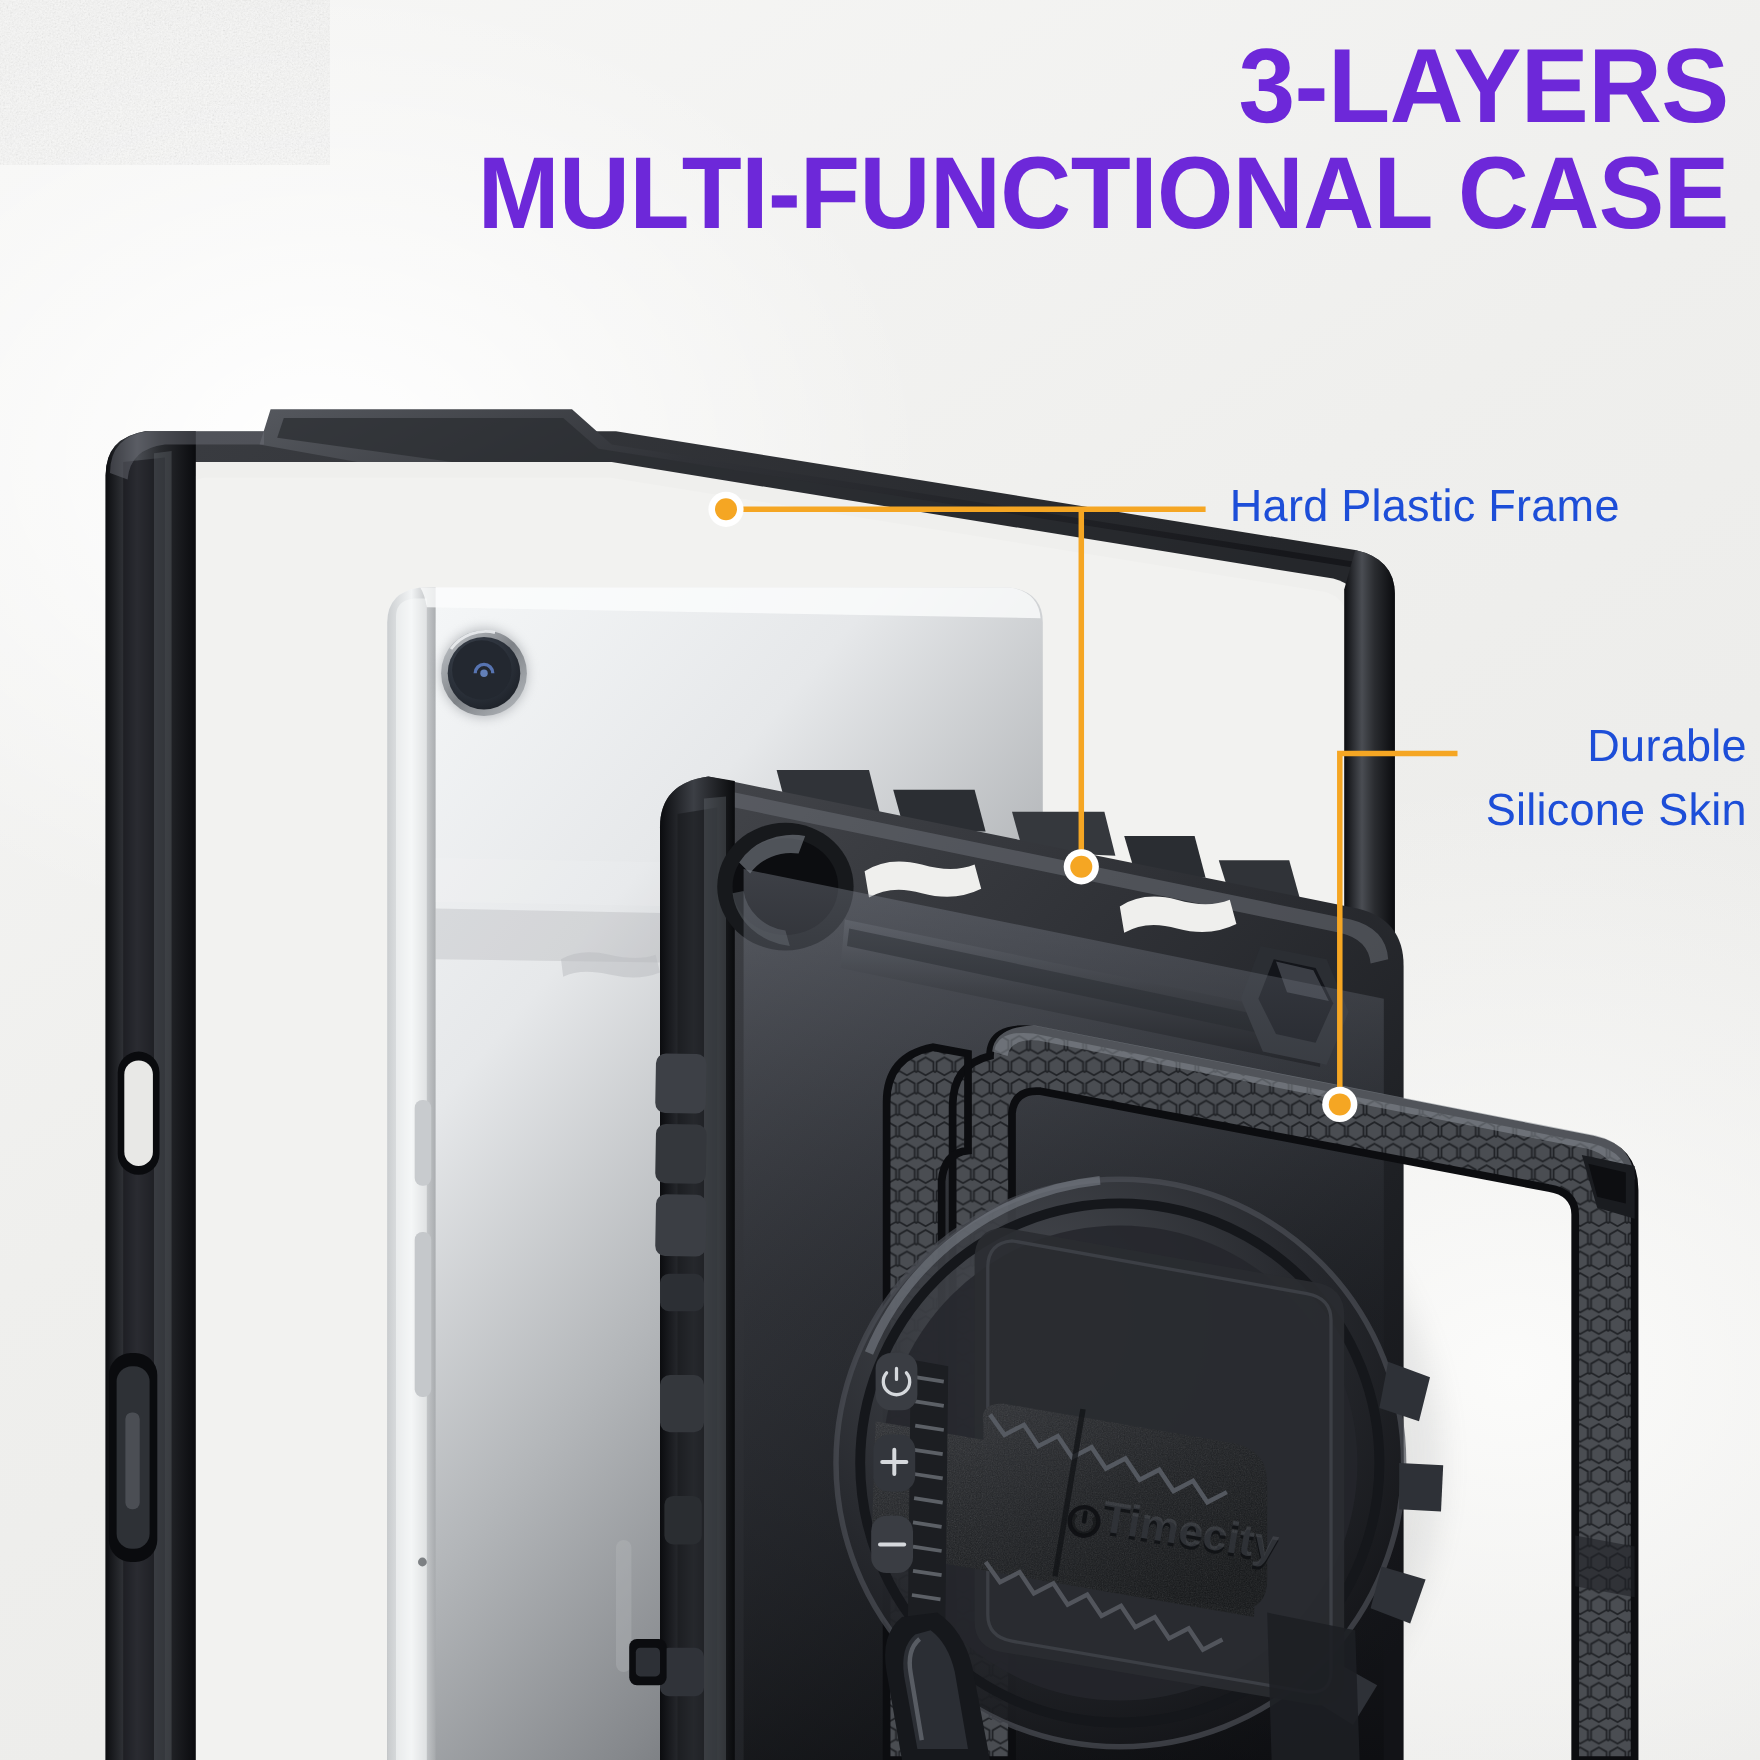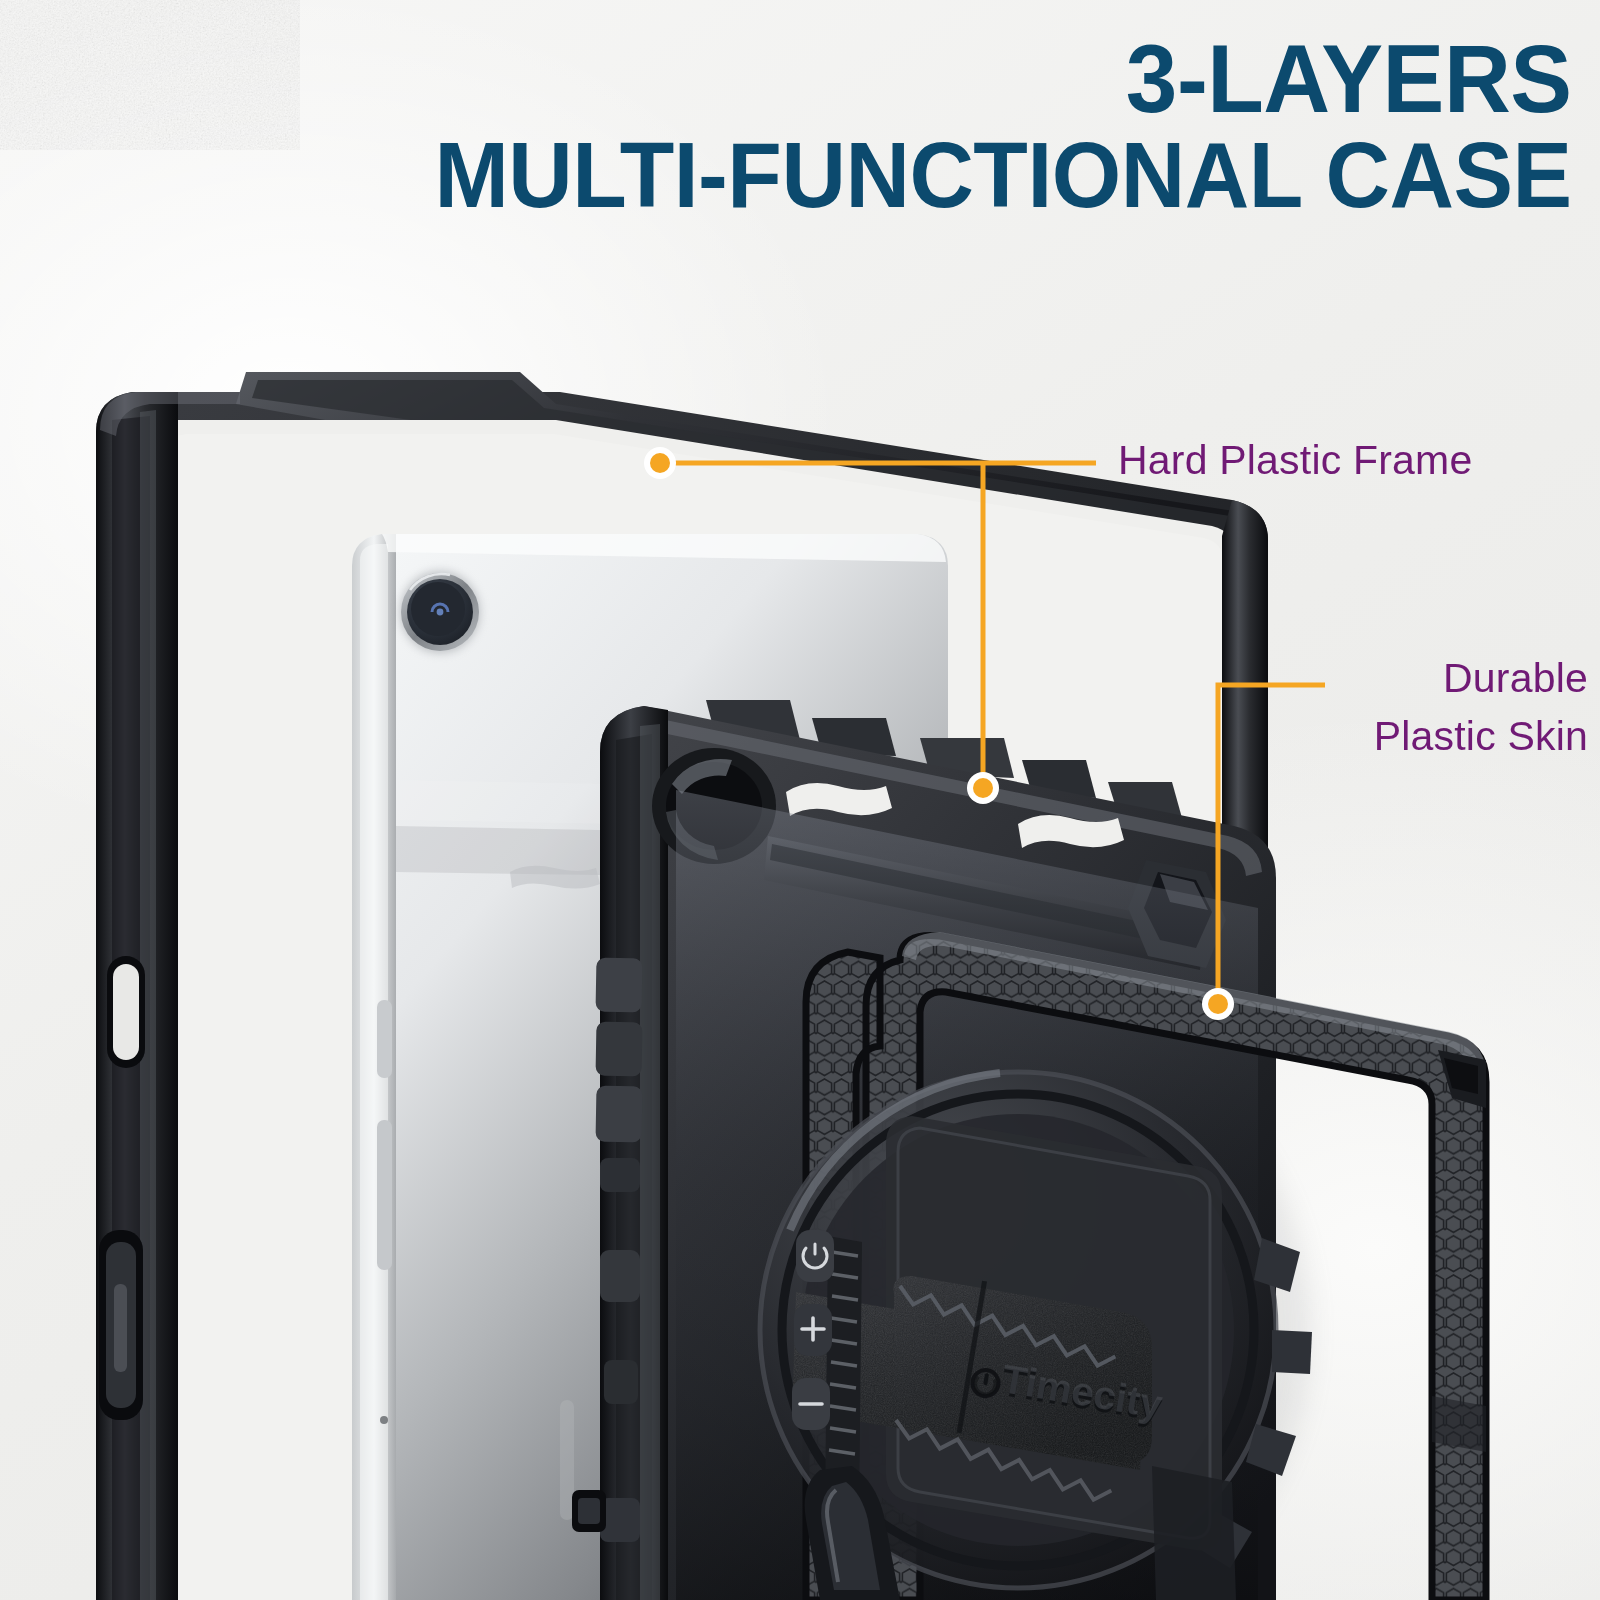--- a/index.html
+++ b/index.html
@@ -13,30 +13,30 @@
     background:
       radial-gradient(ellipse 900px 700px at 18% 26%, #ffffff 0%, rgba(255,255,255,0) 62%),
       radial-gradient(ellipse 1100px 900px at 86% 78%, #fbfbfa 0%, rgba(251,251,250,0) 60%),
       linear-gradient(148deg,#f7f7f6 0%,#efefed 45%,#e9e9e7 100%);
   }
   #bgnoise{position:absolute;inset:0;z-index:1;opacity:.55;mix-blend-mode:multiply;}
   #bgnoise2{position:absolute;inset:0;z-index:1;opacity:.30;mix-blend-mode:screen;}
 
   
   #headline{position:absolute;right:28px;top:34px;z-index:40;text-align:right;
-    color:#0c4a6e;line-height:.94;letter-spacing:-.5px;}
+    color:#6d28d9;line-height:.94;letter-spacing:-.5px;}
   .hl1{font-size:96px;font-weight:700;display:block;
        font-family:"Liberation Sans","DejaVu Sans",sans-serif;
        transform:scaleX(.965);transform-origin:right center;}
   .hl2{font-size:93px;font-weight:700;display:block;margin-top:8px;
        font-family:"Liberation Sans","DejaVu Sans",sans-serif;
        transform:scaleX(.96);transform-origin:right center;}
 
   
-  .callout{position:absolute;z-index:46;color:#701a75;font-size:41px;
+  .callout{position:absolute;z-index:46;color:#1d4ed8;font-size:41px;
     font-weight:400;letter-spacing:.2px;line-height:1.12;
     font-family:"Liberation Sans","DejaVu Sans",sans-serif;}
   #co-frame{left:1118px;top:438px;}
   #co-skin{right:12px;top:644px;text-align:right;}
   #co-skin .l{display:block;margin-top:12px;}
 
   svg.lead{position:absolute;left:0;top:0;width:1600px;height:1600px;z-index:45;
     pointer-events:none;overflow:visible;}
 
   
@@ -457,14 +457,14 @@
   <span class="hl1">3-LAYERS</span>
   <span class="hl2">MULTI-FUNCTIONAL CASE</span>
 </div>
 
 <div class="callout" id="co-frame">
   <span>Hard Plastic Frame</span>
 </div>
 
 <div class="callout" id="co-skin">
   <span class="l">Durable</span>
-  <span class="l">Plastic Skin</span>
+  <span class="l">Silicone Skin</span>
 </div>
 
 </body></html>

